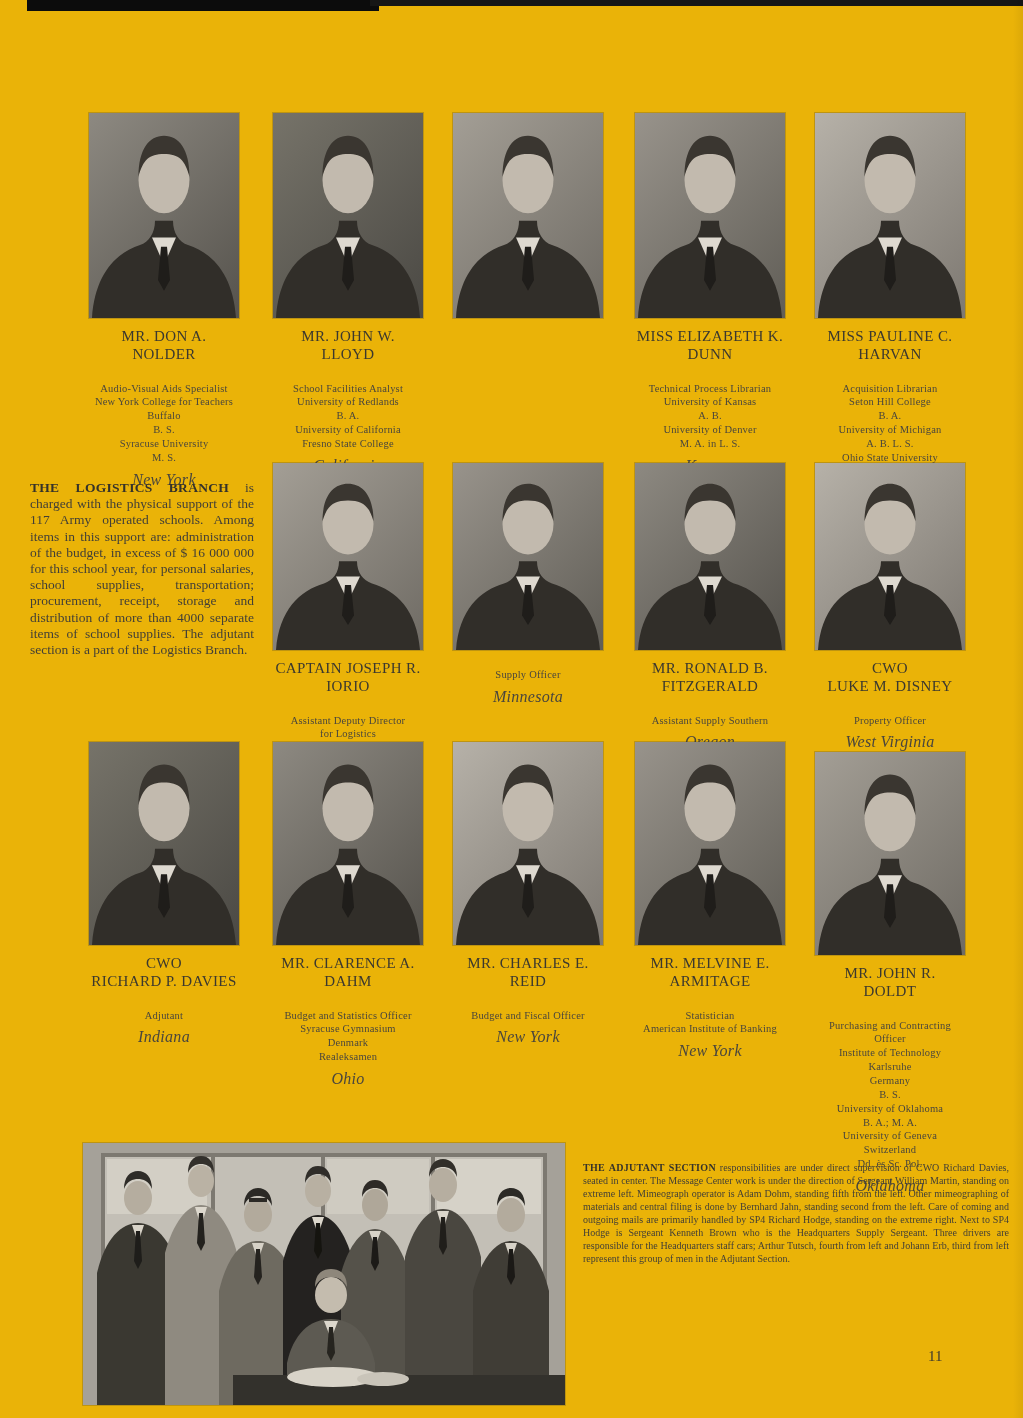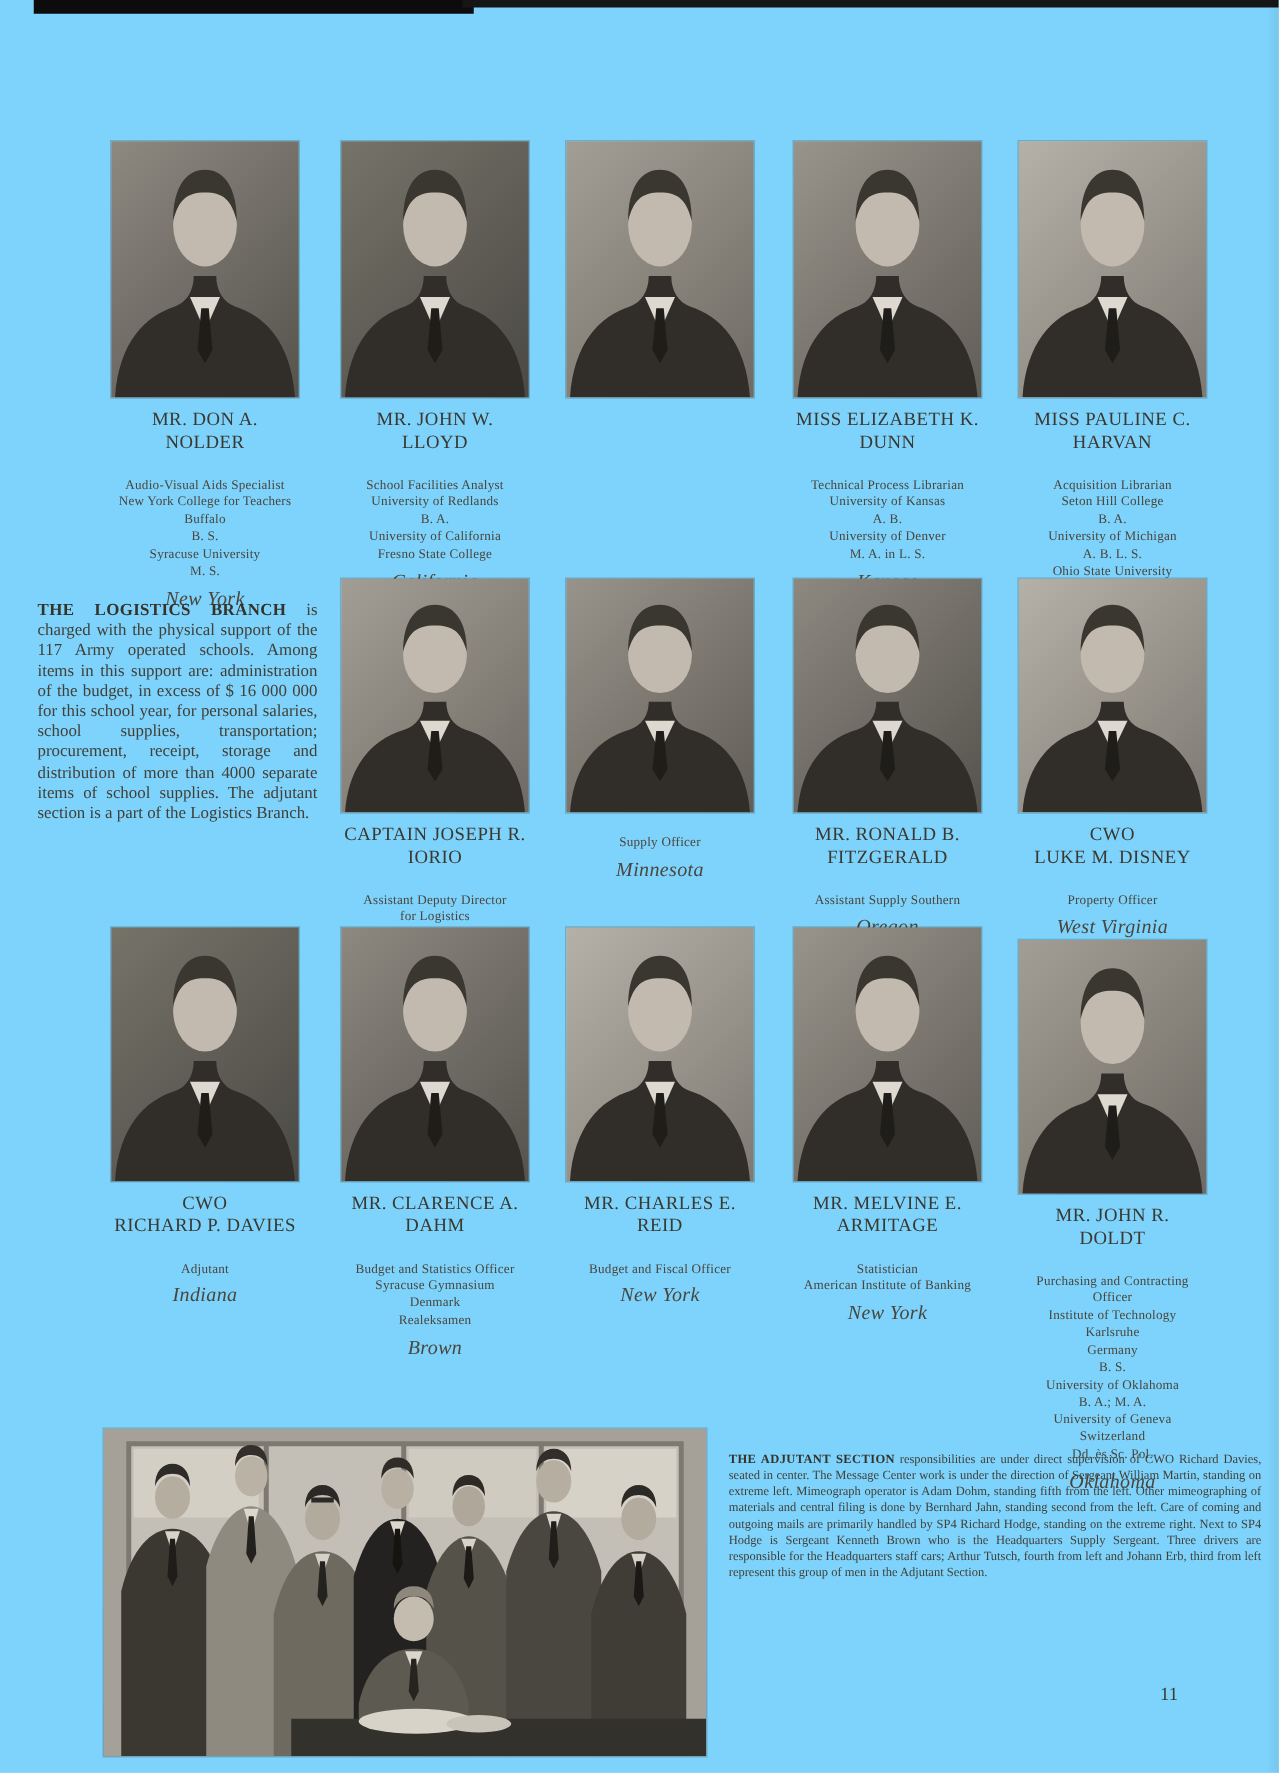--- a/index.html
+++ b/index.html
@@ -1,19 +1,19 @@
 <!DOCTYPE html>
 <html><head>
 <meta charset="utf-8">
 <style>
   html,body{margin:0;padding:0;}
   body{background:#d8d5cd;}
   #page{
     position:relative; width:1023px; height:1418px;
-    background:#7dd3fc;
+    background:#eab308;
     font-family:"Liberation Serif","DejaVu Serif",serif;
     color:#3f3c35; overflow:hidden;
     margin:0 auto;
   }
   
   .topbar-thick{position:absolute;left:27px;top:0;width:352px;height:11px;background:#0c0c0c;}
   .topbar-thin{position:absolute;left:370px;top:0;width:653px;height:6px;background:#161616;}
   .edge-shade{position:absolute;right:0;top:0;width:10px;height:100%;background:linear-gradient(to right,rgba(0,0,0,0),rgba(0,0,0,.06));}
 
   .cell{position:absolute;width:180px;margin:0;text-align:center;}
@@ -265,21 +265,21 @@
           <polygon points="48,88 52,88 54,110 50,117 46,110" fill="#1f1d1a"></polygon>
         </svg>
       </div>
     <figcaption>
       <div class="pname">MR. CLARENCE A.
 DAHM</div>
       <div class="pdetails">Budget and Statistics Officer
 Syracuse Gymnasium
 Denmark
 Realeksamen</div>
-      <div class="porigin">Brown</div>
+      <div class="porigin">Ohio</div>
     </figcaption>
   </figure>
 
   <figure class="cell" style="left:438px;top:742px">
     <div class="photo tone-c h203">
         <svg viewBox="0 0 100 135" preserveAspectRatio="none" aria-hidden="true">
           <ellipse cx="50" cy="44" rx="17" ry="22" fill="#c2baae"></ellipse>
           <path d="M33 42 C33 24 40 15 50 15 C60 15 67 24 67 42 C64 31 60 27 50 27 C40 27 36 31 33 42 Z" fill="#3a3630"></path>
           <path d="M50 135 L2 135 C4 106 18 92 34 87 C40 85 44 79 44 71 L56 71 C56 79 60 85 66 87 C82 92 96 106 98 135 Z" fill="#312e29"></path>
           <polygon points="42,82 50,100 58,82" fill="#ded9d0"></polygon>

